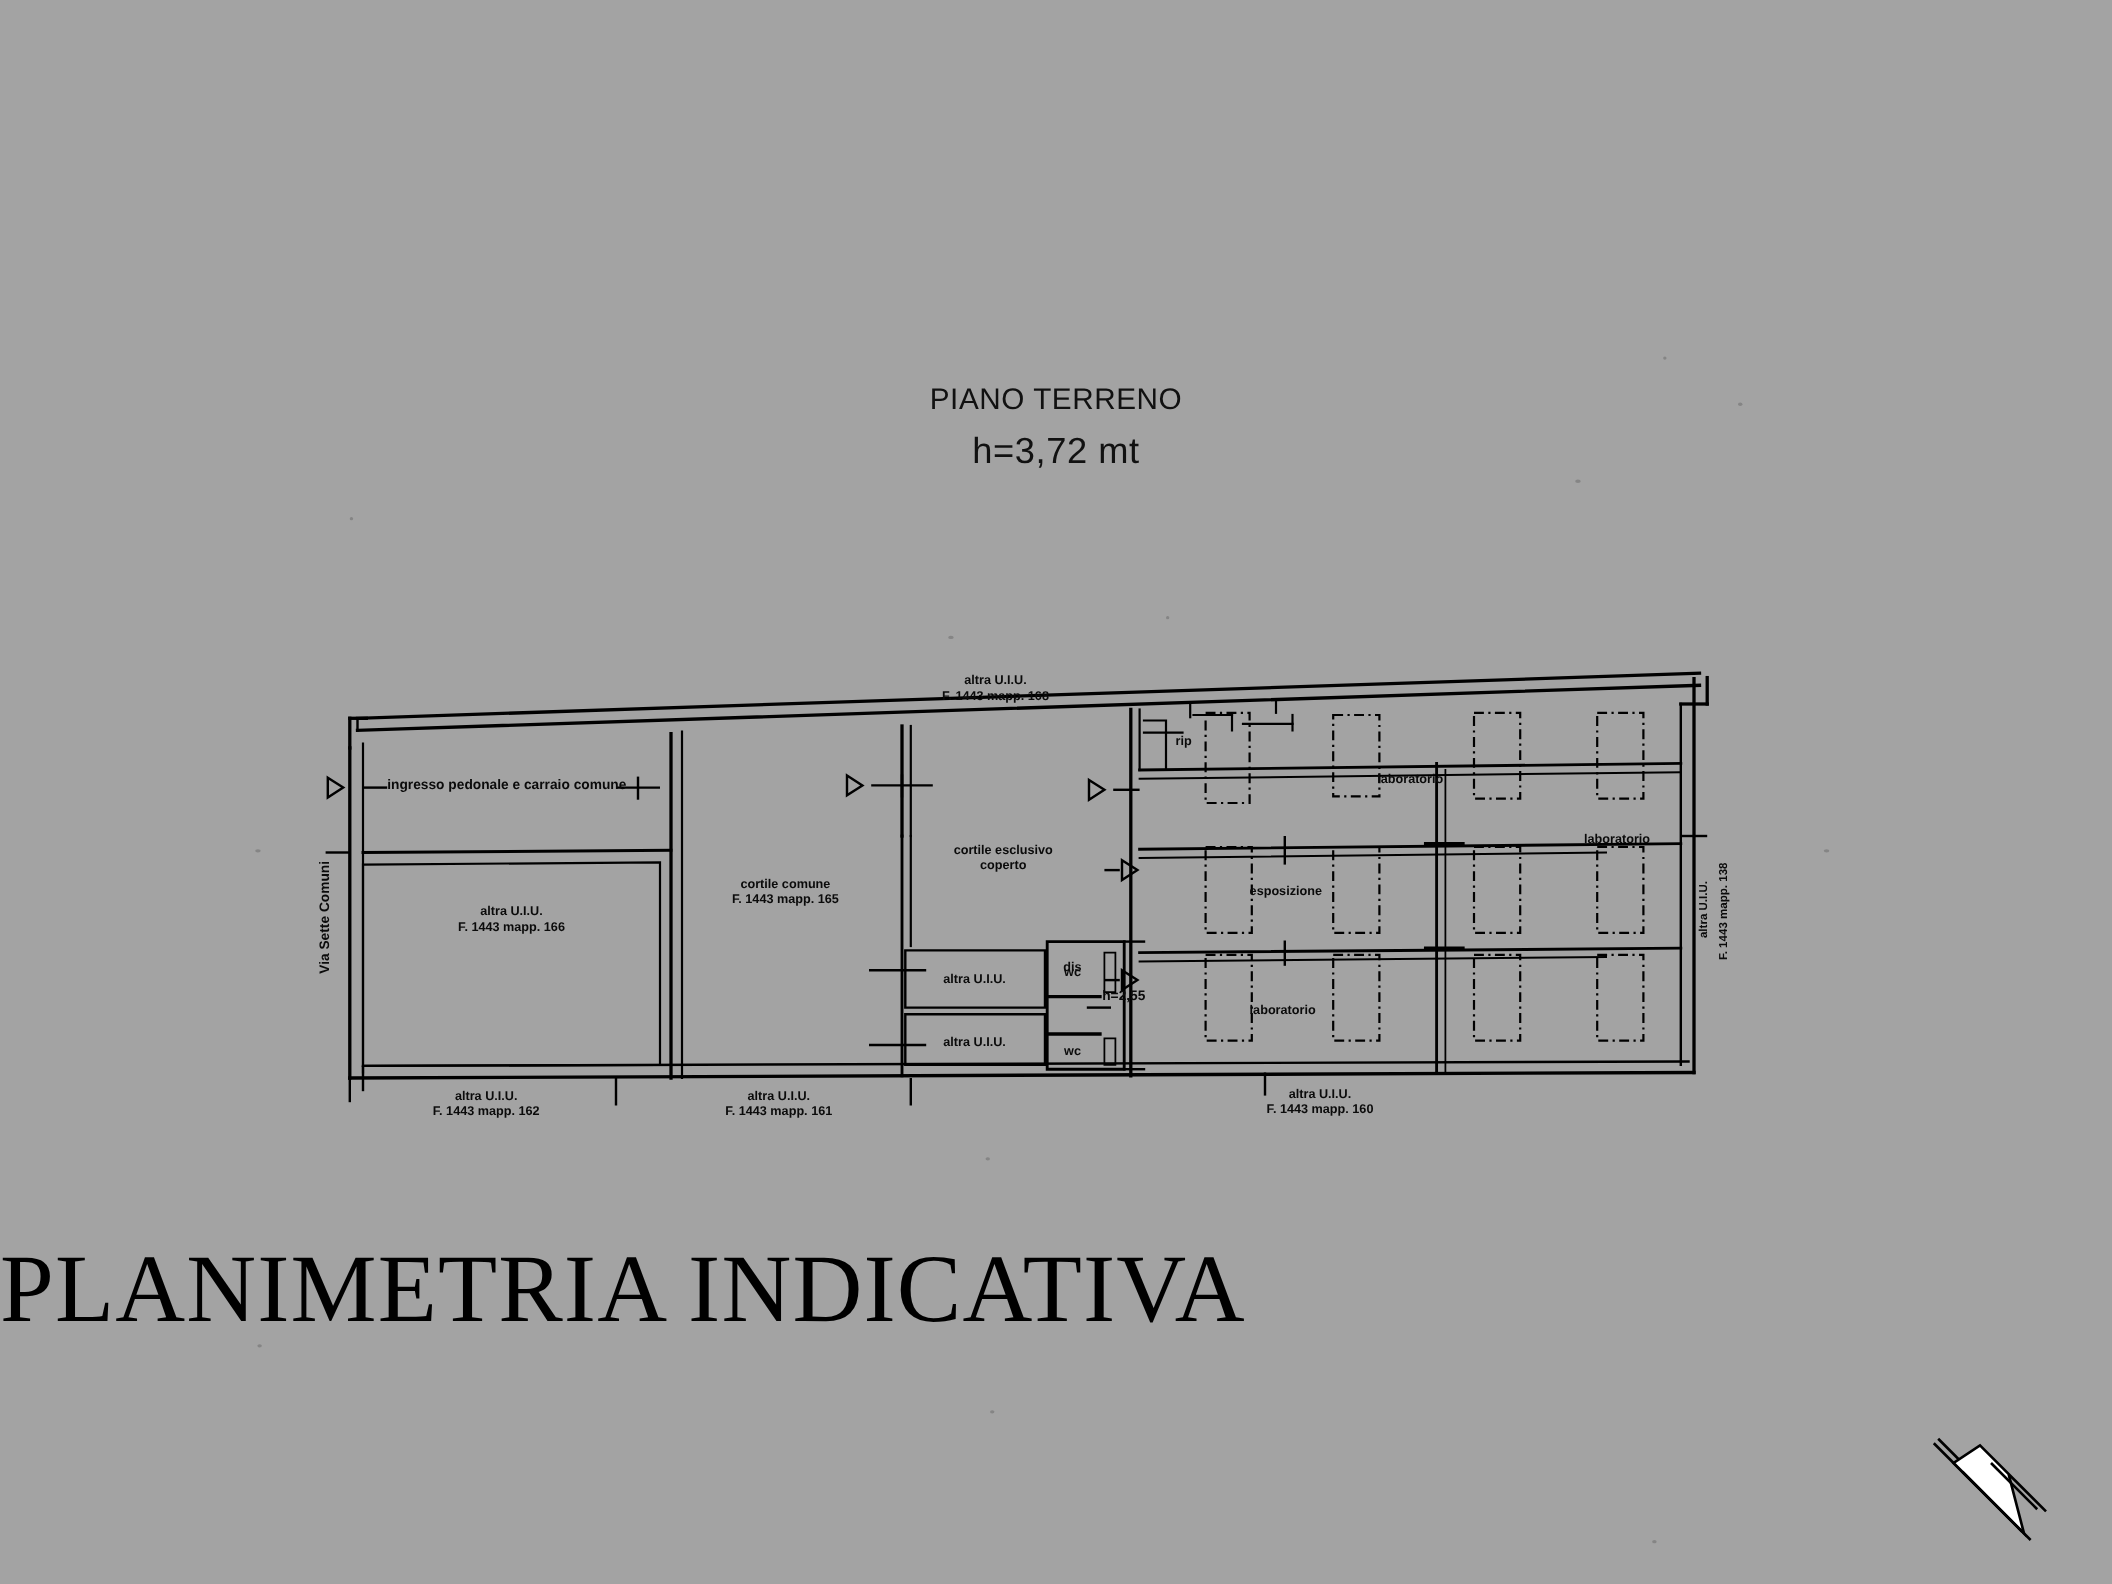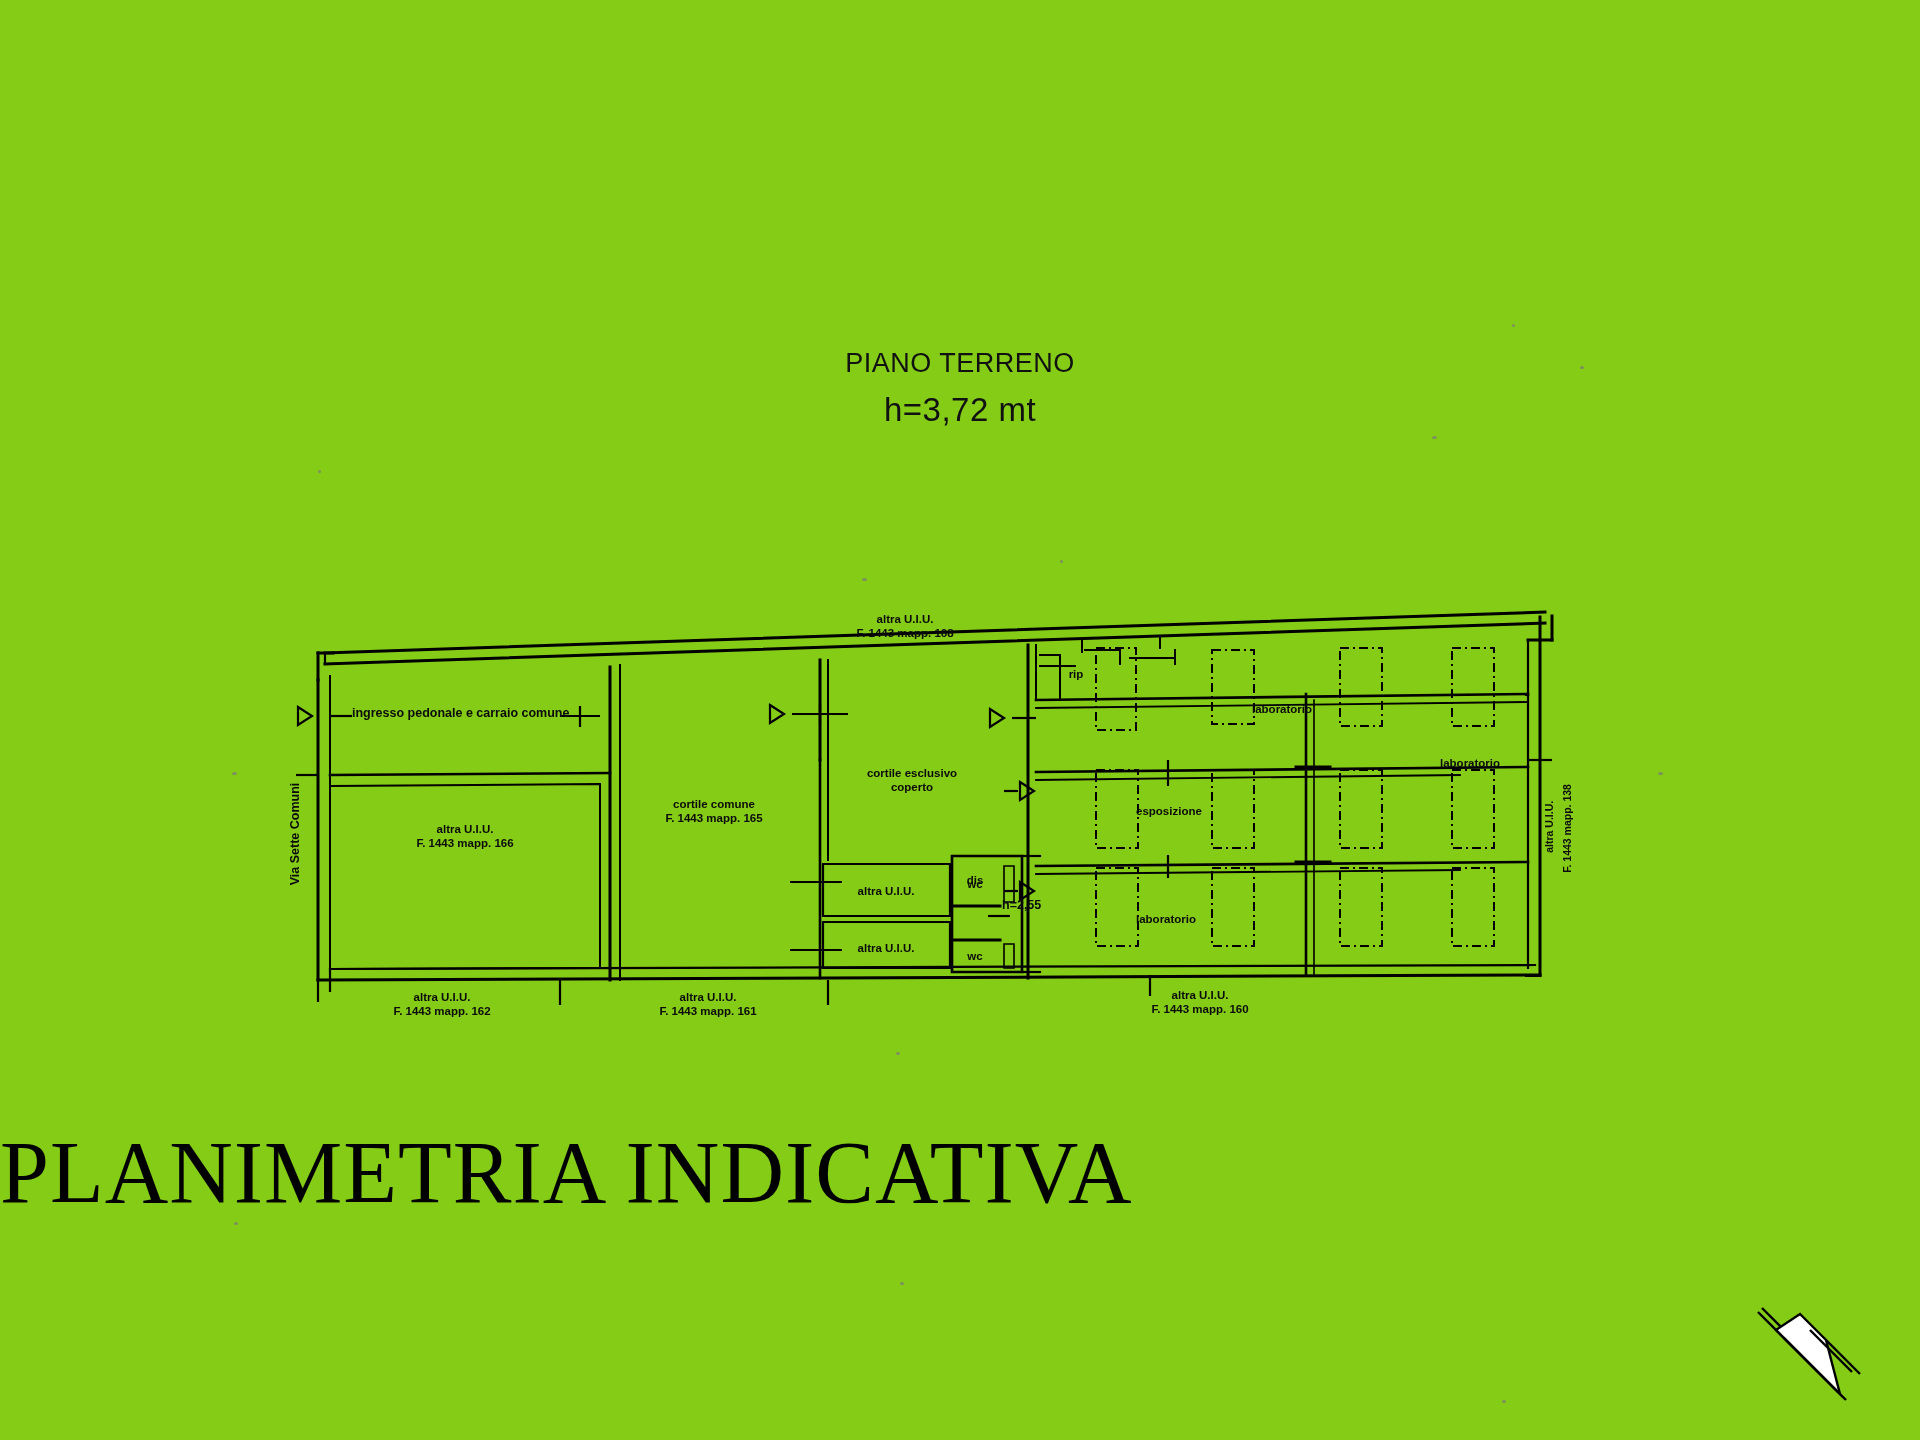--- a/index.html
+++ b/index.html
@@ -5,21 +5,21 @@
 <style>
   html, body {
     margin: 0;
     padding: 0;
     background: #ffffff;
   }
   #page {
     position: relative;
     width: 1920px;
     height: 1440px;
-    background: #84cc16;
+    background: #a3a3a3;
     overflow: hidden;
     font-family: "Liberation Sans", sans-serif;
     color: #000000;
   }
   
   #plan-title {
     position: absolute;
     left: 0;
     top: 348px;
     width: 1920px;

